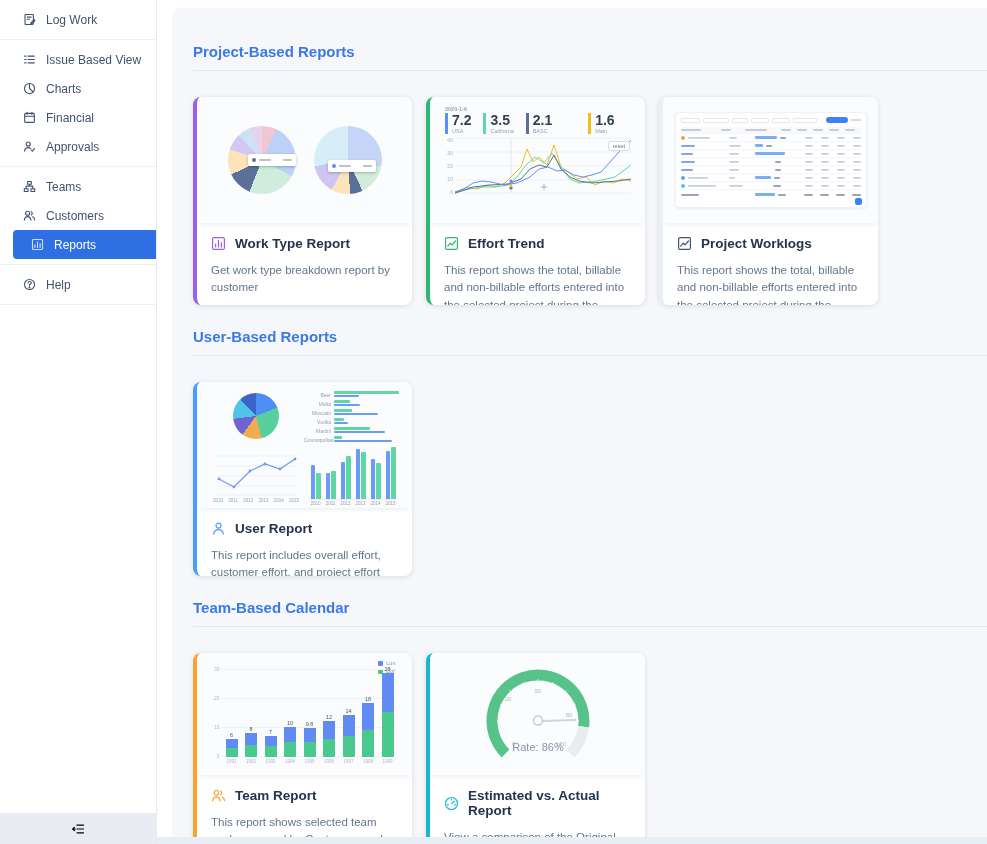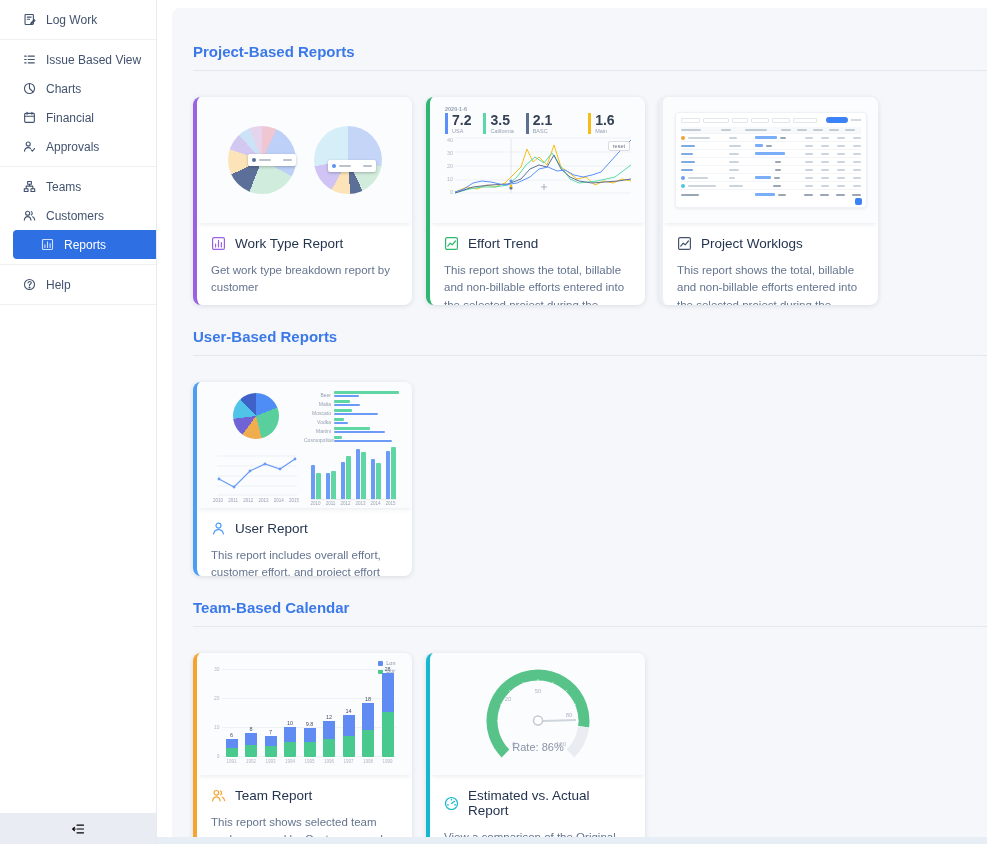--- a/index.html
+++ b/index.html
@@ -5,42 +5,42 @@
   * { margin:0; padding:0; box-sizing:border-box; }
   html,body { width:987px; height:844px; font-family:"Liberation Sans", sans-serif; background:#fff; overflow:hidden; }
   body { position:relative; }
 
   
   .sidebar { position:absolute; left:0; top:0; width:157px; height:844px; background:#fff; border-right:1px solid #e7eaef; z-index:5; }
   .nav-group { padding:5px 0; border-bottom:1px solid #eef0f4; }
   .nav-group:last-child { border-bottom:none; }
   .nav-item { height:29px; display:flex; align-items:center; gap:10px; padding-left:23px; font-size:12px; color:#42526e; cursor:pointer; white-space:nowrap; }
   .nav-item svg { width:13px; height:13px; flex:0 0 13px; stroke:#5e6c84; }
-  .nav-item.active { background:#2e6fe4; color:#fff; margin-left:13px; padding-left:28px; border-radius:4px 0 0 4px; }
+  .nav-item.active { background:#2e6fe4; color:#fff; margin-left:13px; padding-left:18px; border-radius:4px 0 0 4px; }
   .nav-item.active svg { stroke:#cfe0ff; }
   .side-footer { position:absolute; left:0; bottom:0; width:156px; height:31px; background:#e9edf3; display:flex; align-items:center; justify-content:center; }
   .side-footer svg { width:14px; height:14px; stroke:#8492a6; cursor:pointer; }
 
   
   .main { position:absolute; left:157px; top:0; right:0; bottom:0; background:#fff; }
   .panel { position:absolute; left:15px; top:8px; right:0; bottom:0; background:#f5f7fa; border-radius:8px 0 0 0; padding:34px 0 0 21px; overflow:hidden; }
   .bottom-strip { position:absolute; left:0; right:0; bottom:0; height:7px; background:#e8eef6; z-index:4; }
 
   .section { margin-top:0; }
   .section + .section { margin-top:22px; }
   .section-title { color:#3b79e8; font-size:15px; font-weight:700; line-height:19px; }
   .section-divider { height:1px; background:#e3e8f0; margin-top:9px; }
   .cards { display:flex; gap:14px; margin-top:26px; }
 
   .card { width:219px; background:#fff; border-radius:8px; border-left:4px solid #ccc; box-shadow:0 1px 5px rgba(23,43,77,.13); cursor:pointer; overflow:hidden; flex:0 0 auto; }
   .r1 .card { height:208px; } .r2 .card { height:194px; } .r3 .card { height:210px; }
   .thumb { height:126px; background:#fbfcfe; display:flex; align-items:center; justify-content:center; position:relative; box-shadow:0 3px 5px -2px rgba(23,43,77,.10); overflow:hidden; }
   .r3 .thumb { height:122px; }
   .card-body { padding:13px 14px 10px; }
-  .card-title { display:flex; align-items:center; gap:9px; font-size:13.5px; font-weight:400; color:#24344f; }
+  .card-title { display:flex; align-items:center; gap:9px; font-size:13.5px; font-weight:700; color:#24344f; }
   .card-title svg { width:15px; height:15px; flex:0 0 15px; }
   .card-desc { margin-top:11px; font-size:11.5px; line-height:1.5; color:#64748f; }
 
   
   .pies { display:flex; gap:18px; align-items:center; }
   .pie-wrap { position:relative; }
   .pie { width:68px; height:68px; border-radius:50%; }
   .pie1 { background:conic-gradient(#f0c6d3 0 7%, #bdd0f8 7% 33%, #cfecdc 33% 56%, #5c6f99 56% 68%, #fce4b8 68% 80%, #d3c8f2 80% 88%, #cbe2f7 88% 94%, #e6d3ec 94% 100%); }
   .pie2 { background:conic-gradient(#c5d5f8 0 28%, #d2ecdc 28% 43%, #5c6f99 43% 49%, #fce4b8 49% 58%, #cfc4f4 58% 72%, #d6eef8 72% 100%); }
   .mini-tip { position:absolute; top:28px; left:20px; width:48px; height:12px; background:#fff; border-radius:2px; box-shadow:0 1px 3px rgba(0,0,0,.25); display:flex; align-items:center; gap:3px; padding:0 4px; }

